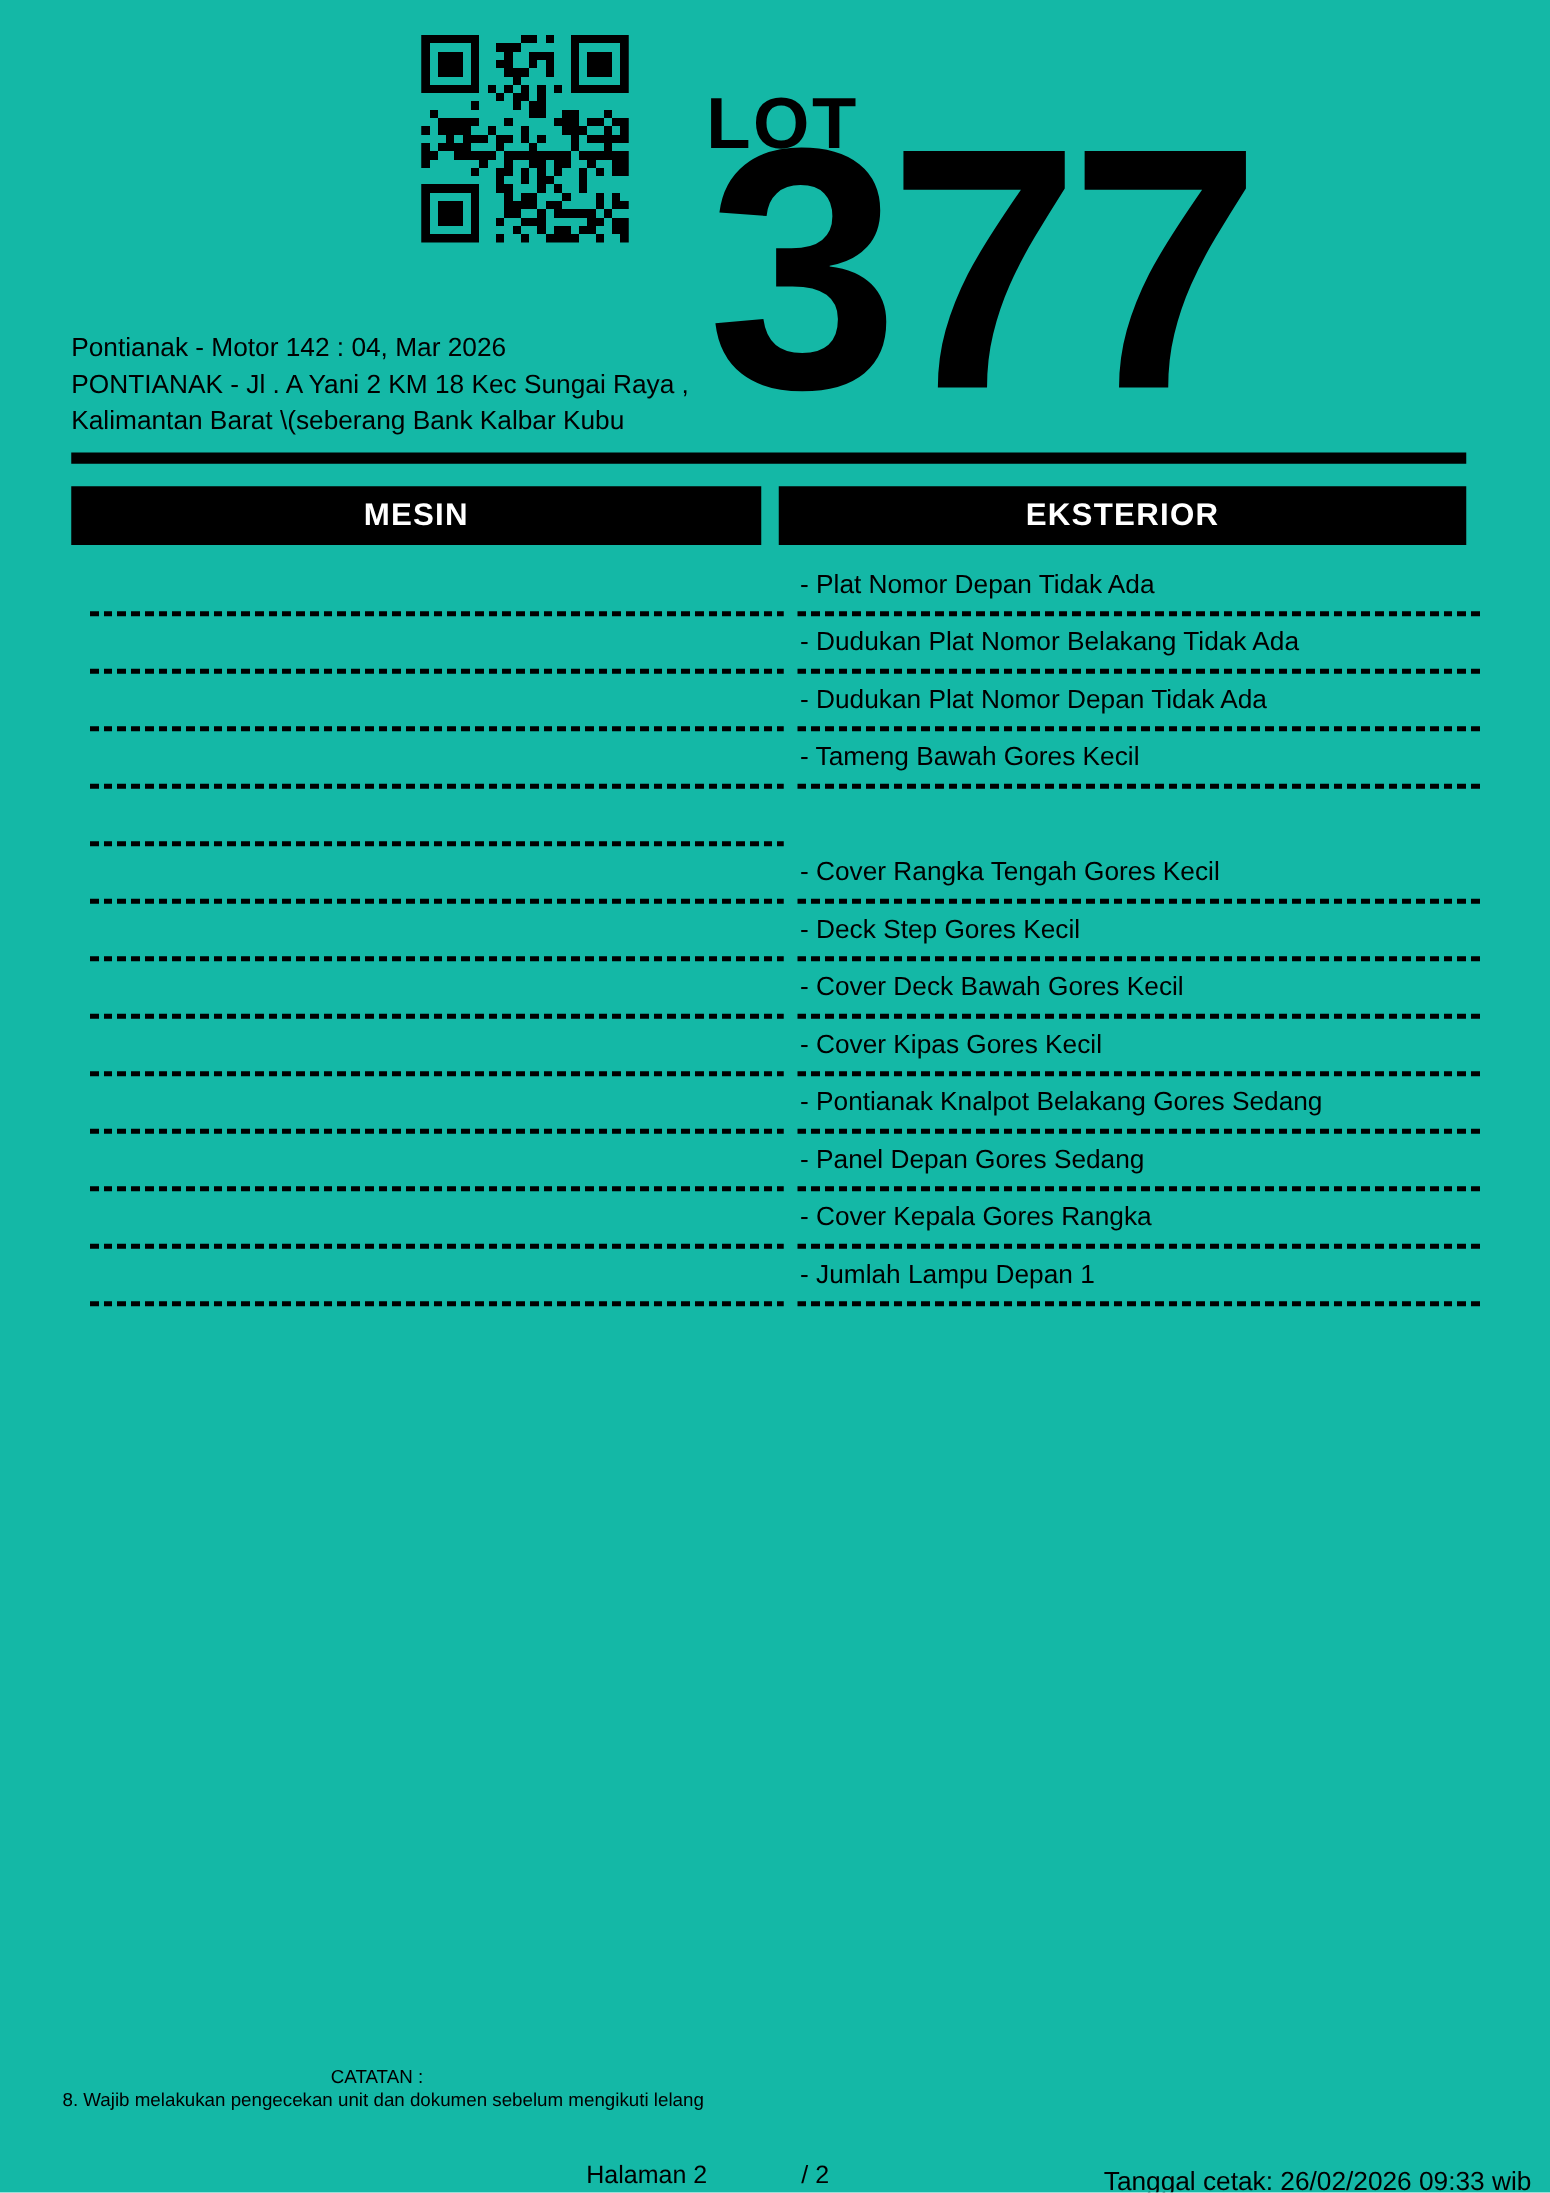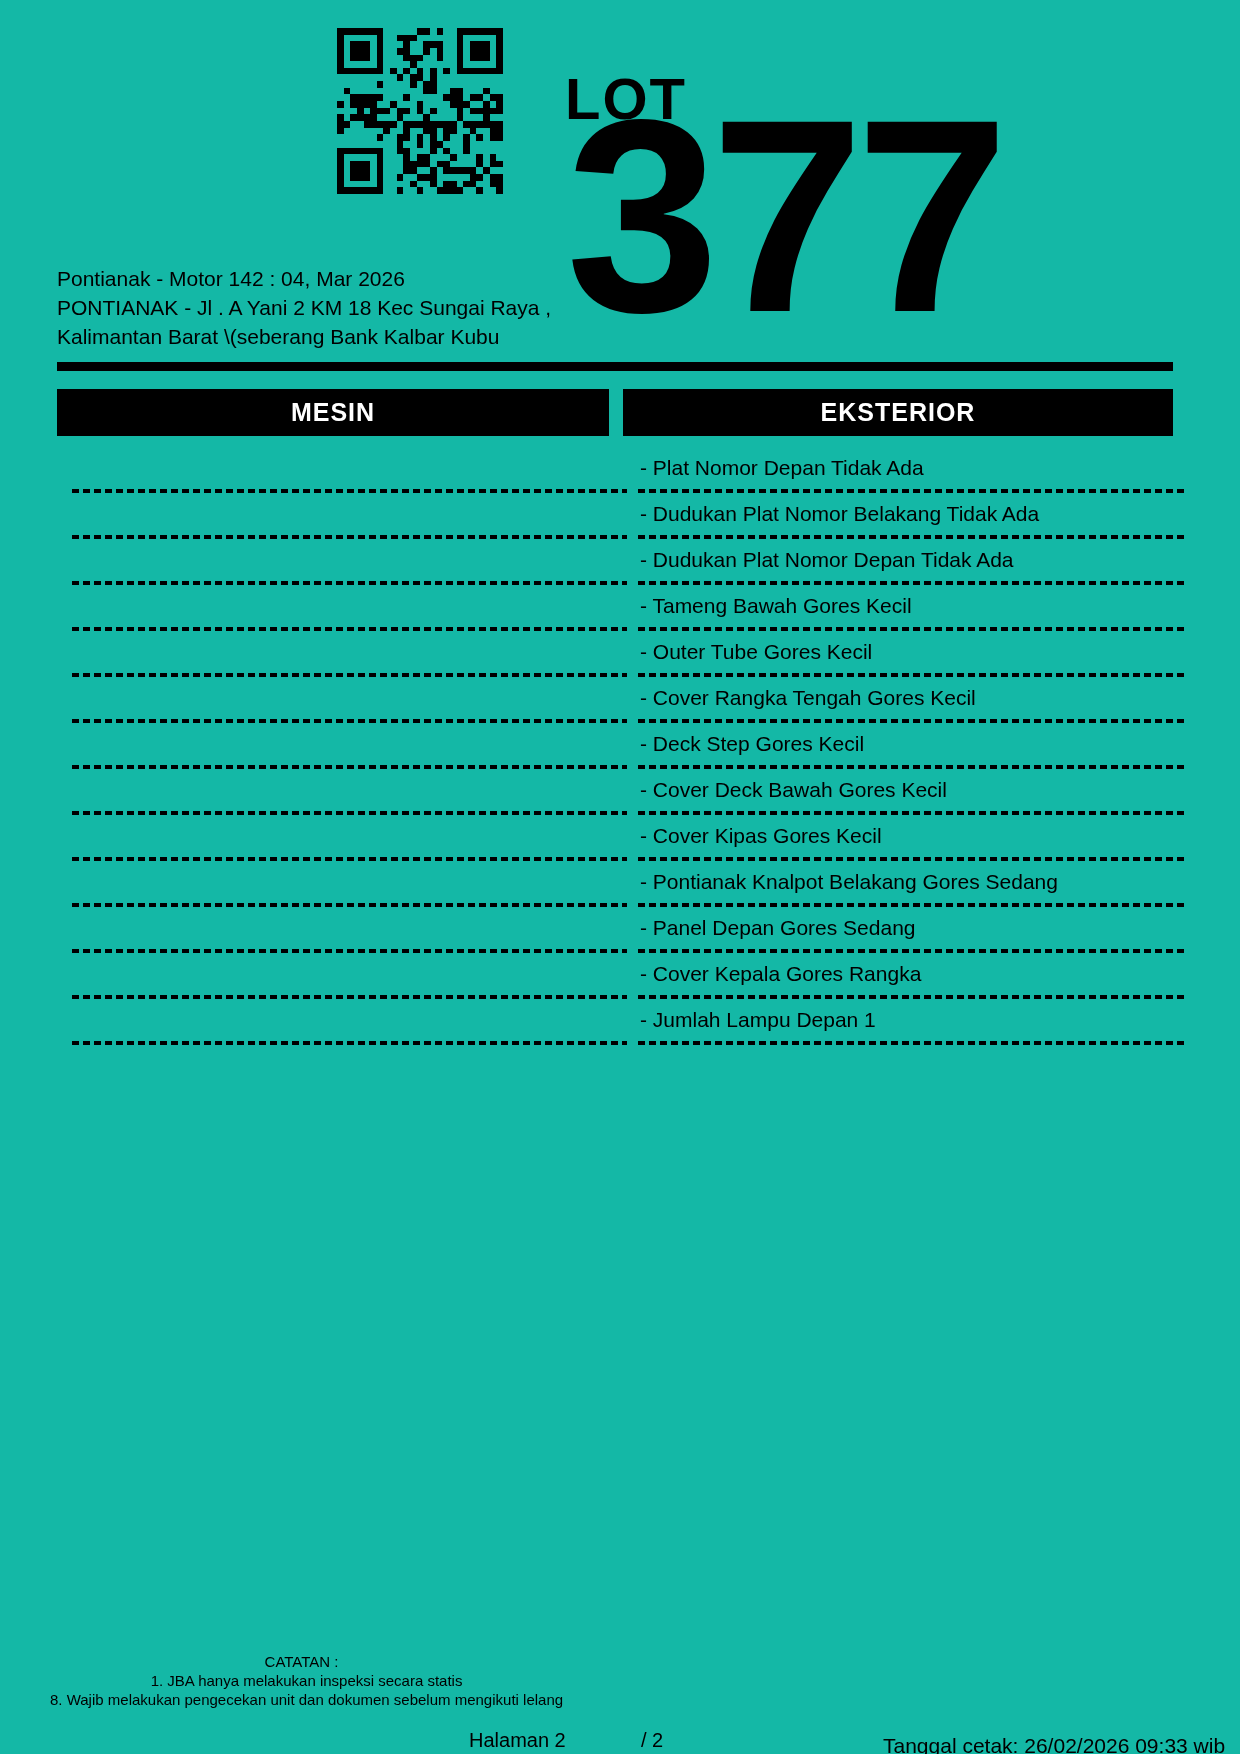--- a/index.html
+++ b/index.html
@@ -391,23 +391,20 @@
         </div>
       </div>
       <div class="row">
         <div class="cell left"></div>
         <div class="cell right">
           <span class="item-text">- Tameng Bawah Gores Kecil</span>
         </div>
       </div>
       <div class="row">
         <div class="cell left"></div>
-        <div class="cell right">
-          <span class="item-text">- Outer Tube Gores Kecil</span>
-        </div>
       </div>
       <div class="row">
         <div class="cell left"></div>
         <div class="cell right">
           <span class="item-text">- Cover Rangka Tengah Gores Kecil</span>
         </div>
       </div>
       <div class="row">
         <div class="cell left"></div>
         <div class="cell right">
@@ -447,21 +444,20 @@
       <div class="row">
         <div class="cell left"></div>
         <div class="cell right">
           <span class="item-text">- Jumlah Lampu Depan 1</span>
         </div>
       </div>
     </div>
 
   <div class="catatan">
     <div>CATATAN :</div>
-    <div class="note">1. JBA hanya melakukan inspeksi secara statis</div>
     <div class="note">8. Wajib melakukan pengecekan unit dan dokumen sebelum mengikuti lelang</div>
   </div>
 
   <div class="page-label">Halaman 2</div>
   <div class="page-total">/ 2</div>
   <div class="print-stamp">Tanggal cetak: 26/02/2026 09:33 wib</div>
 
 </div>
 
 </body></html>

